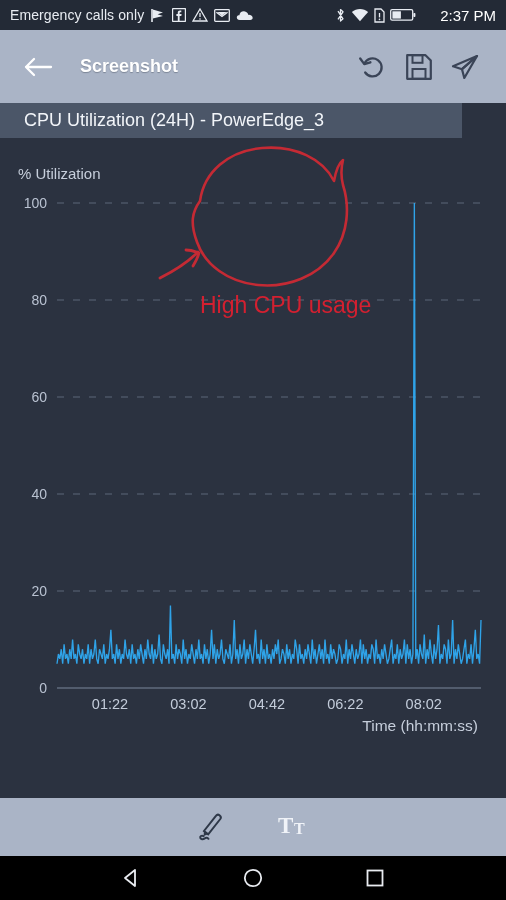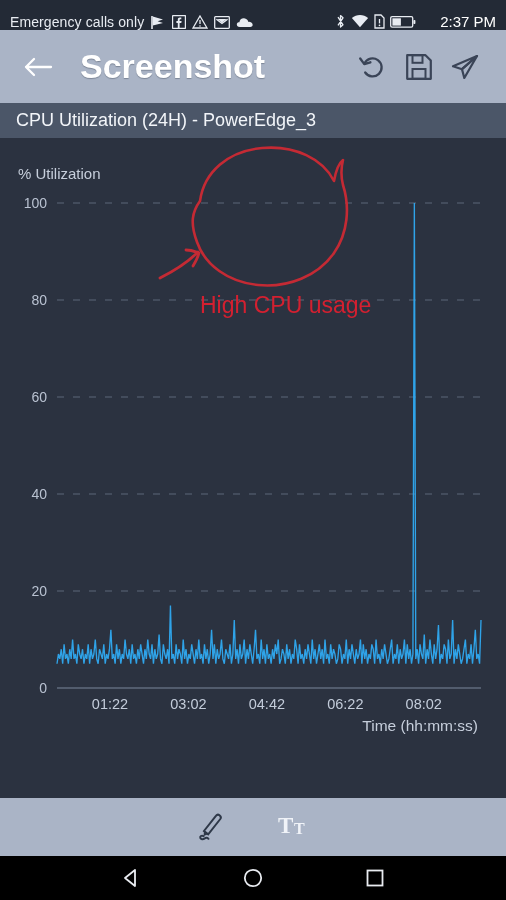--- a/index.html
+++ b/index.html
@@ -19,21 +19,21 @@
     background: #2b3240;
   }
 
   
   #status-bar {
     position: absolute;
     left: 0; top: 0;
     width: 506px; height: 30px;
     background: #232a36;
     display: flex;
-    align-items: flex-end;
+    align-items: center;
     box-sizing: border-box;
     padding: 0 10px;
   }
   #status-left {
     display: flex;
     align-items: center;
     gap: 6px;
     flex: 1;
   }
   #carrier-text {
@@ -66,43 +66,43 @@
     box-sizing: border-box;
     padding: 0 18px;
   }
   #back-button {
     width: 40px; height: 40px;
     display: flex; align-items: center; justify-content: center;
     cursor: pointer;
   }
   #app-title {
     color: #ffffff;
-    font-size: 34px;
+    font-size: 18px;
     font-weight: bold;
     margin-left: 22px;
     flex: 1;
     white-space: nowrap;
     text-shadow: 0 1px 1px rgba(40,48,62,.35);
   }
   .bar-action {
     width: 46px; height: 46px;
     display: flex; align-items: center; justify-content: center;
     cursor: pointer;
   }
 
   
   #chart-subtitle-bar {
     position: absolute;
     left: 0; top: 103px;
-    width: 506px; height: 35px;
+    width: 462px; height: 35px;
     background: #4b5668;
     display: flex;
     align-items: center;
     box-sizing: border-box;
-    padding-left: 16px;
+    padding-left: 24px;
   }
   #chart-subtitle-text {
     color: #f2f5f9;
     font-size: 18px;
     white-space: nowrap;
   }
 
   
   #chart-area {
     position: absolute;

